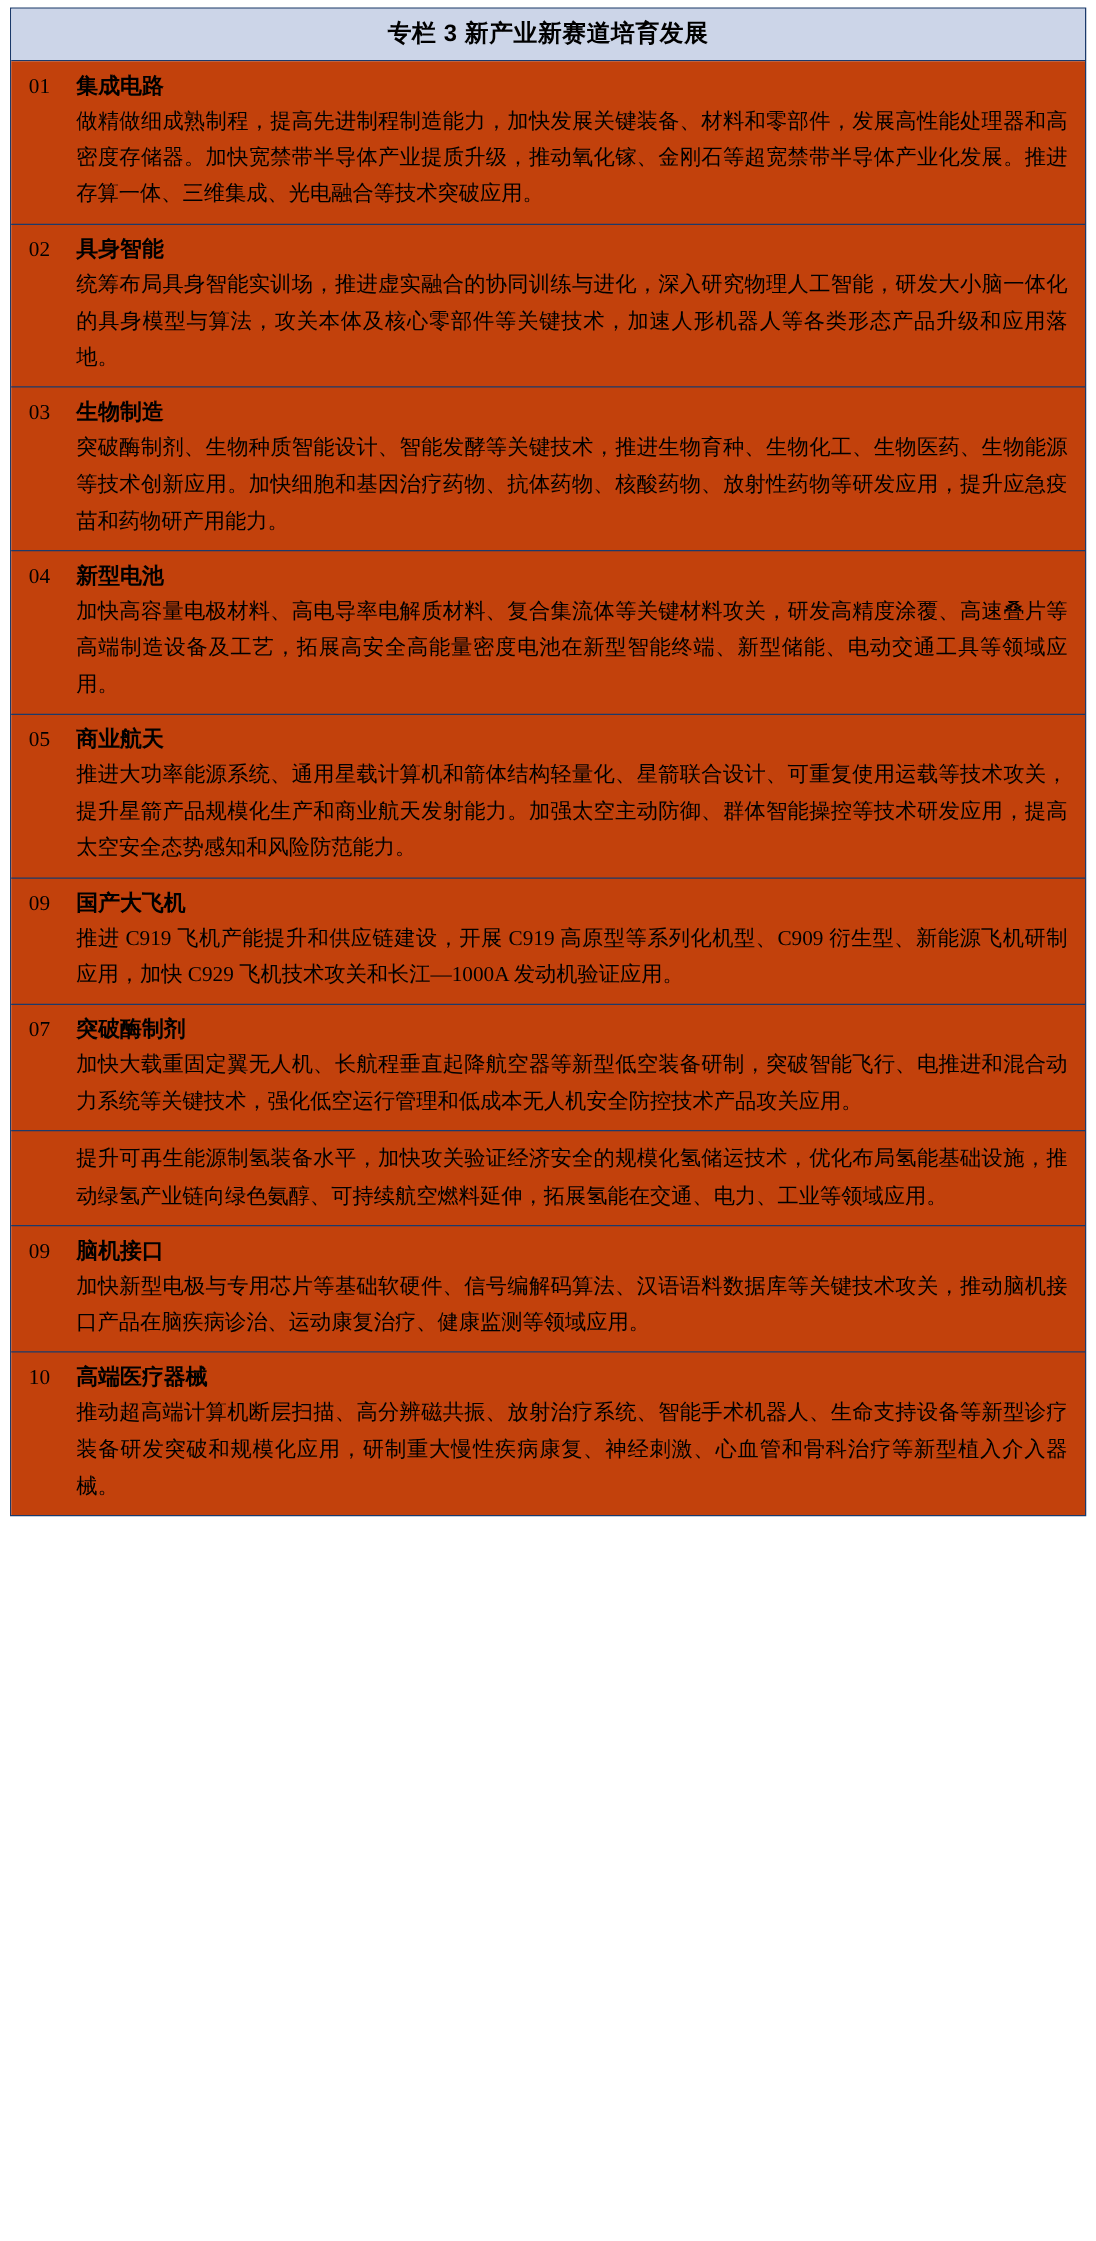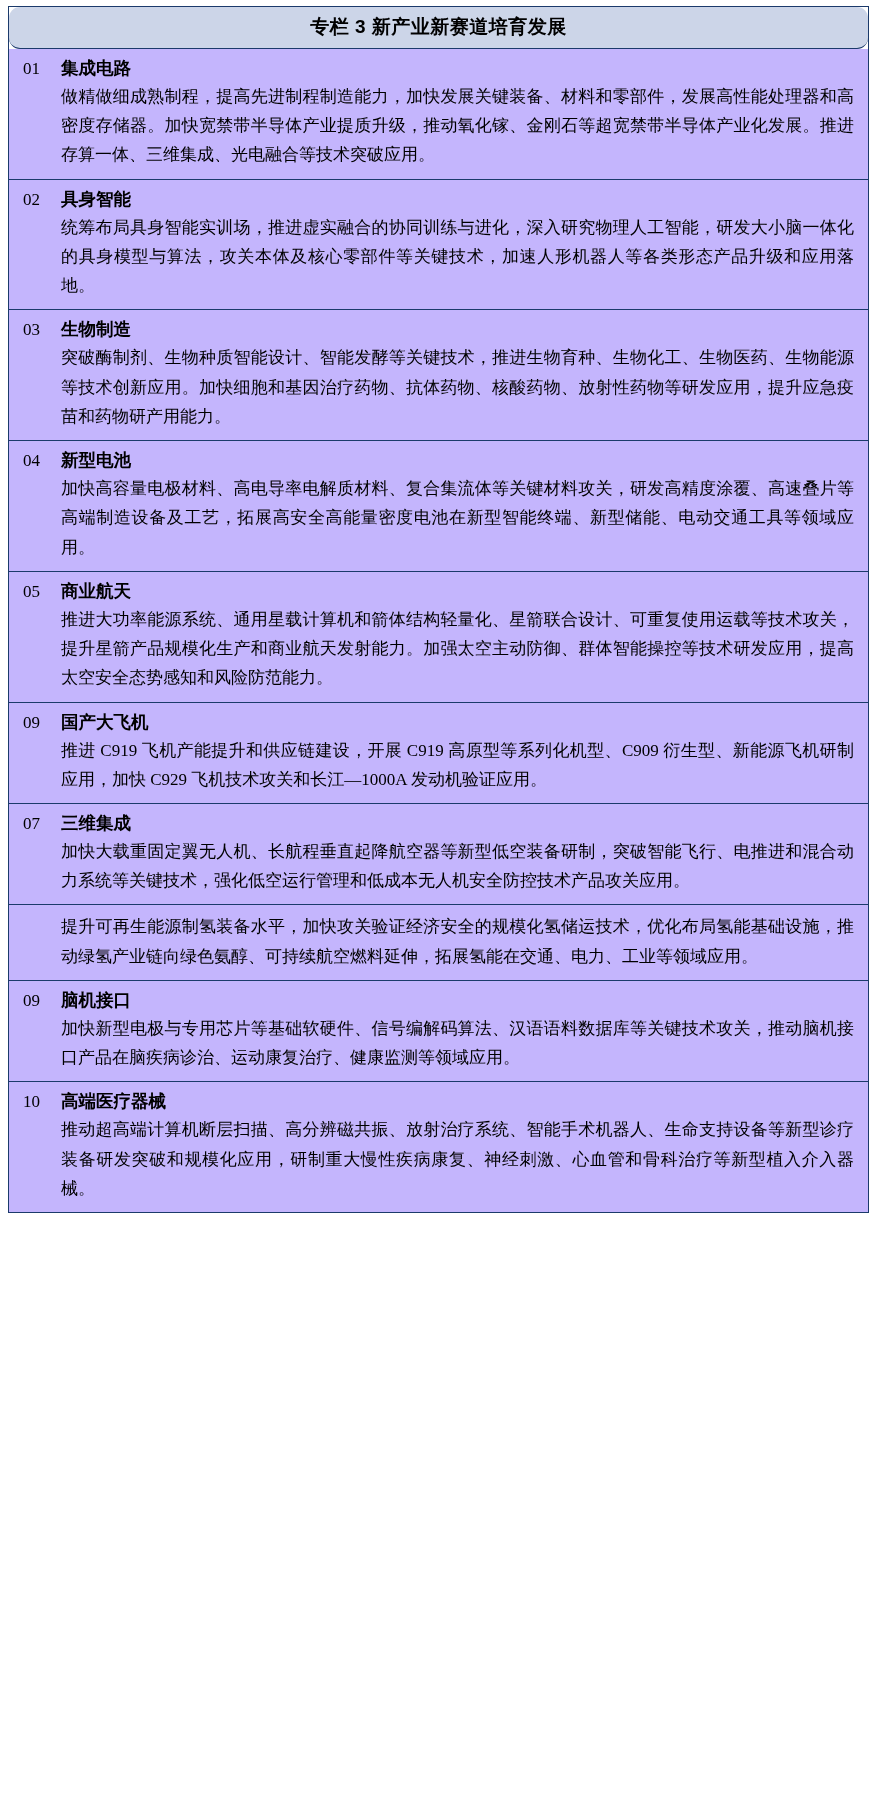--- a/index.html
+++ b/index.html
@@ -25,24 +25,23 @@
   .box-header {
     background: #ccd5e8;
     border-bottom: 1px solid #1b3a6b;
     text-align: center;
     font-size: 19px;
     font-weight: bold;
     color: #000000;
     padding: 7px 0 8px 0;
     letter-spacing: 0.5px;
     font-family: "Liberation Sans", "DejaVu Sans", sans-serif;
-    border-radius: 11px;
   }
   .box-body {
-    background: #c4b5fd;
+    background: #c2410c;
   }
   .item {
     border-bottom: 1px solid #1b3a6b;
     padding: 7px 14px 9px 14px;
     box-sizing: border-box;
   }
   .item:last-child {
     border-bottom: none;
   }
   .item-head {
@@ -126,21 +125,21 @@
         <div class="item-head">
           <span class="item-num">09</span>
           <span class="item-title">国产大飞机</span>
         </div>
         <div class="item-text">推进 C919 飞机产能提升和供应链建设，开展 C919 高原型等系列化机型、C909 衍生型、新能源飞机研制应用，加快 C929 飞机技术攻关和长江—1000A 发动机验证应用。</div>
       </div>
 
       <div class="item">
         <div class="item-head">
           <span class="item-num">07</span>
-          <span class="item-title">三维集成</span>
+          <span class="item-title">突破酶制剂</span>
         </div>
         <div class="item-text">加快大载重固定翼无人机、长航程垂直起降航空器等新型低空装备研制，突破智能飞行、电推进和混合动力系统等关键技术，强化低空运行管理和低成本无人机安全防控技术产品攻关应用。</div>
       </div>
 
       <div class="item">
         <div class="item-text">提升可再生能源制氢装备水平，加快攻关验证经济安全的规模化氢储运技术，优化布局氢能基础设施，推动绿氢产业链向绿色氨醇、可持续航空燃料延伸，拓展氢能在交通、电力、工业等领域应用。</div>
       </div>
 
       <div class="item">
         <div class="item-head">

